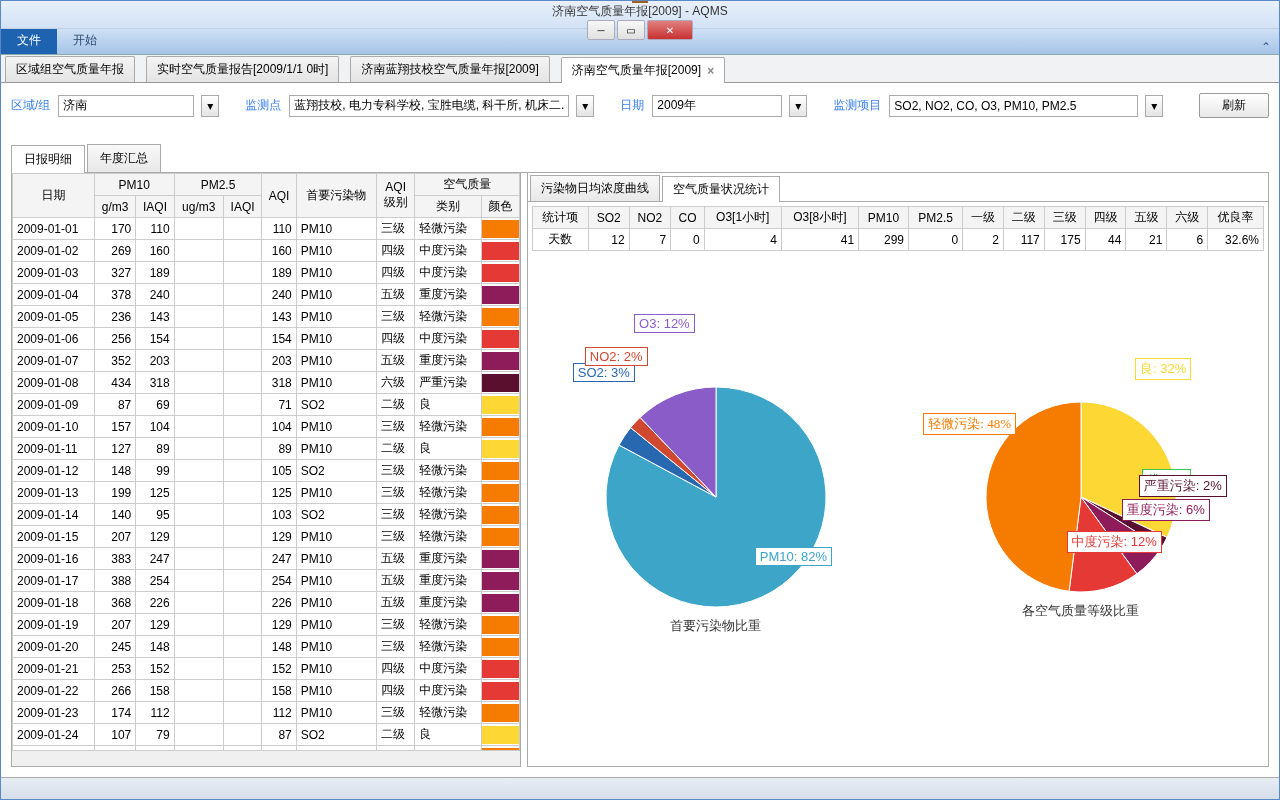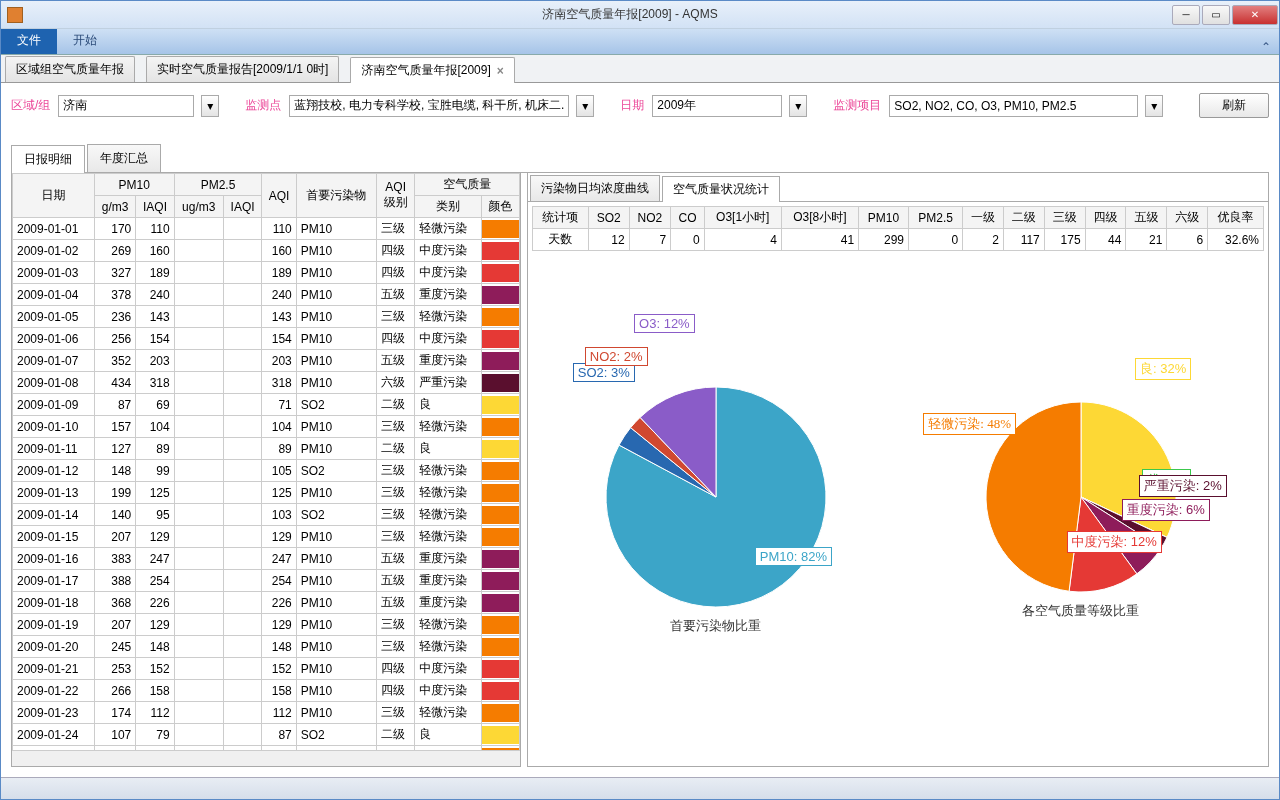--- a/index.html
+++ b/index.html
@@ -1,34 +1,34 @@
 <!DOCTYPE html>
 <html><head>
 <meta charset="utf-8">
 <style>
 * { margin: 0; padding: 0; box-sizing: border-box; font-family: "Microsoft YaHei", sans-serif; font-size: 12px; }
 body { background: #fff; overflow: hidden; }
 .window-frame { width: 1280px; height: 800px; display: flex; flex-direction: column; border: 1px solid #5a8ac6; }
-.titlebar { height: 28px; background: linear-gradient(#e8f0fa, #d2e2f5); display: flex; align-items: center; border-bottom: 1px solid #c0d0e0; position: relative; }
+.titlebar { height: 28px; background: linear-gradient(#e8f0fa, #d2e2f5); display: flex; align-items: center; border-bottom: 1px solid #c0d0e0; position: relative; flex-direction: column; }
 .titlebar-icon { width: 16px; height: 16px; margin: 0 6px; background: #e08030; border: 1px solid #a06020; }
 .titlebar-title { flex: 1; text-align: center; color: #333; }
 .win-btns { display: flex; }
 .win-btn { width: 28px; height: 20px; margin: 0 1px; background: linear-gradient(#f8f8f8, #e0e0e0); border: 1px solid #aab; border-radius: 2px; display: flex; align-items: center; justify-content: center; font-size: 10px; }
 .win-btn.close { width: 46px; background: linear-gradient(#e28080, #c83030); color: #fff; }
 .ribbon-bar { height: 26px; background: linear-gradient(#cee0f4, #a6c4e8); display: flex; align-items: flex-end; border-bottom: 1px solid #8aa; }
 .ribbon-tab { padding: 5px 16px; color: #fff; cursor: pointer; margin-top: 9px; }
 .ribbon-tab.file { background: #1e63b0; }
 .ribbon-tab.plain { color: #2a4a78; }
 .ribbon-toggle { margin-left: auto; margin-right: 8px; color: #3a5a88; }
 .doc-tabs { height: 28px; background: #f0f2f4; display: flex; align-items: flex-end; border-bottom: 1px solid #999; padding: 4px 4px 0 4px; gap: 11px; }
 .doc-tab { padding: 4px 10px; background: linear-gradient(#f4f4f4, #e4e4e4); border: 1px solid #aaa; border-bottom: none; border-radius: 2px 2px 0 0; cursor: pointer; display: flex; align-items: center; gap: 6px; }
 .doc-tab.active { background: #fff; position: relative; top: 1px; }
 .close-x { color: #888; font-weight: bold; }
 .filter-bar { padding: 10px; display: flex; align-items: center; gap: 8px; background: #fff; }
-.fld-label { color: #ec4899; }
+.fld-label { color: #3b82f6; }
 .fld-input { border: 1px solid #aaa; height: 22px; padding: 0 4px; background: #fff; }
 .fld-dd { width: 18px; height: 22px; border: 1px solid #aaa; background: linear-gradient(#fff,#e4e4e4); display: inline-flex; align-items: center; justify-content: center; margin-left: -1px; }
 .btn-refresh { margin-left: auto; padding: 3px 22px; border: 1px solid #999; background: linear-gradient(#fff,#e8e8e8); border-radius: 2px; text-align: right; }
 .inner-tabs { padding: 0 10px; margin-top: 16px; }
 .tab-strip { display: flex; border-bottom: 1px solid #aaa; }
 .inner-tab { padding: 5px 12px; border: 1px solid #aaa; border-bottom: none; background: linear-gradient(#f8f8f8,#e8e8e8); margin-right: 2px; cursor: pointer; }
 .inner-tab.active { background: #fff; position: relative; top: 1px; }
 .main-split { flex: 1; display: flex; padding: 0 10px 10px 10px; gap: 6px; overflow: hidden; }
 .left-pane { width: 510px; border: 1px solid #aaa; border-top: none; display: flex; flex-direction: column; overflow: hidden; }
 .right-pane { flex: 1; border: 1px solid #aaa; border-top: none; display: flex; flex-direction: column; overflow: hidden; }
@@ -73,20 +73,23 @@
     <div class="ribbon-tab plain">开始</div>
     <div class="ribbon-toggle">⌃</div>
   </div>
 
   <div class="doc-tabs">
     <div class="doc-tab">
         <span>区域组空气质量年报</span>
       </div>
     <div class="doc-tab">
         <span>实时空气质量报告[2009/1/1 0时]</span>
+      </div>
+    <div class="doc-tab">
+        <span>济南蓝翔技校空气质量年报[2009]</span>
       </div>
     <div class="doc-tab active">
         <span>济南空气质量年报[2009]</span>
         <span class="close-x">×</span>
       </div>
   </div>
 
   <div class="filter-bar">
     <span class="fld-label">区域/组</span>
     <input class="fld-input" style="width: 136px;" value="济南">

